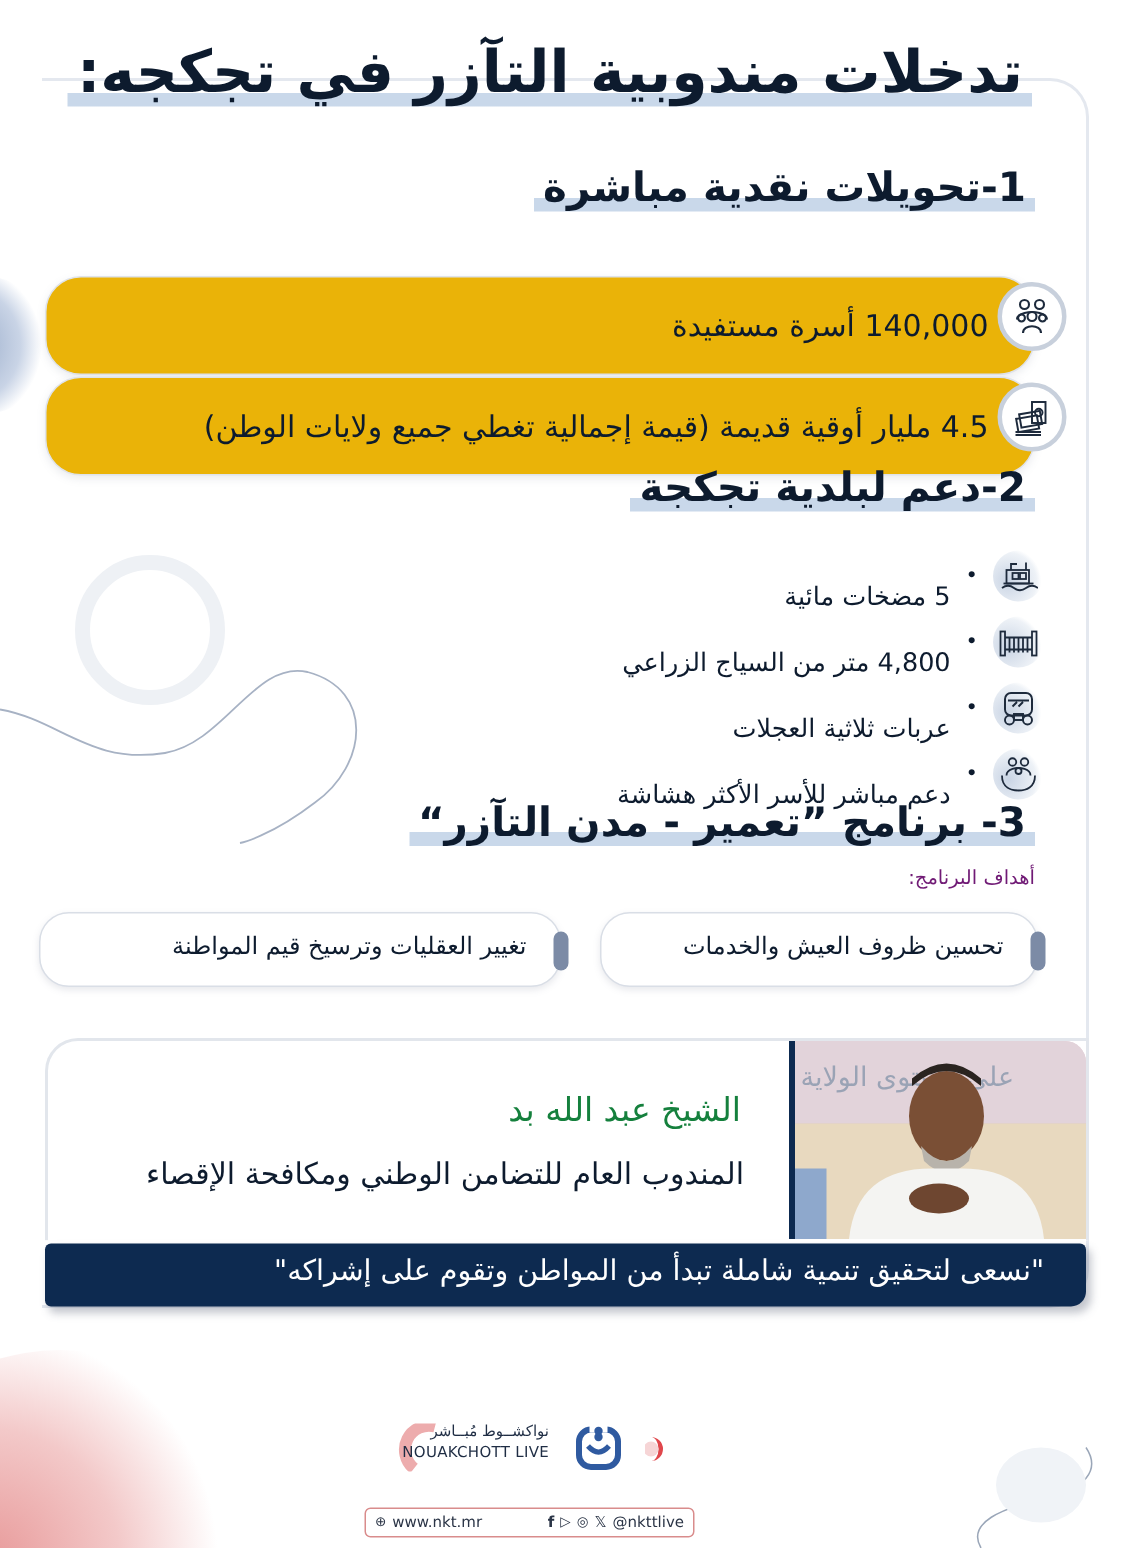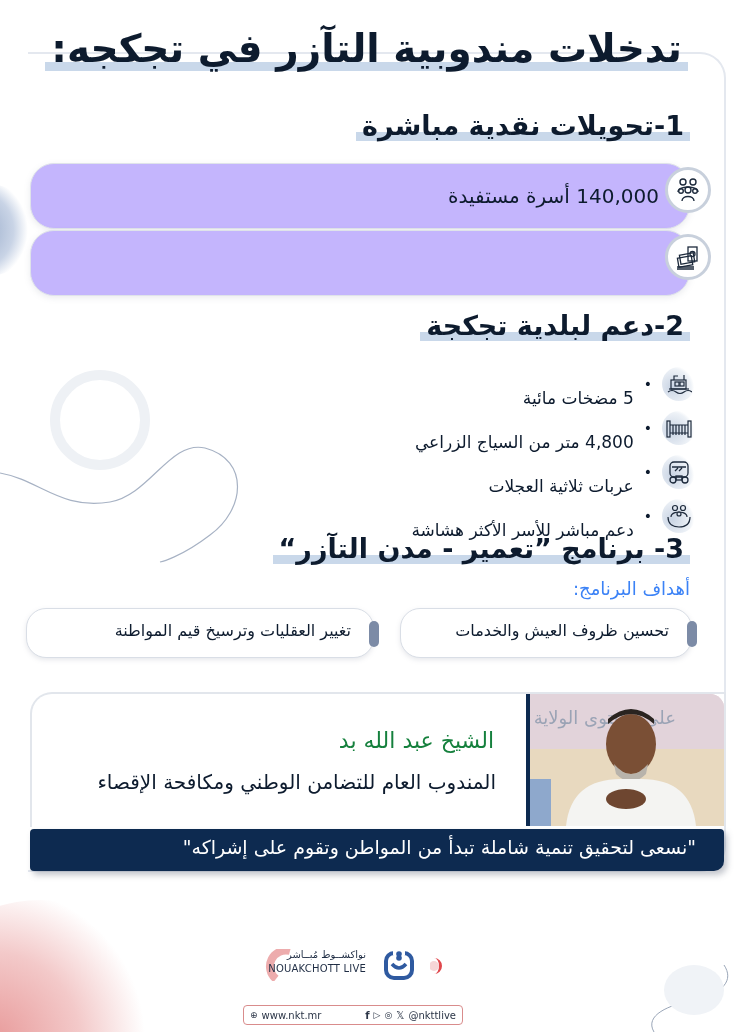--- a/index.html
+++ b/index.html
@@ -19,35 +19,35 @@
     border: 2px solid #e4e8ef; border-left: none; border-radius: 0 26px 26px 0; }
 
   
   .h-main { position: absolute; right: 66px; top: 28px; font-size: 39px; font-weight: bold; color: #0d1b2e;
     line-height: 1.1; }
   .h-main span, .h-sec span { background: linear-gradient(to top, #c9d8ea 0, #c9d8ea 9px, transparent 9px); padding: 0 6px; }
   .h-sec { position: absolute; right: 64px; font-size: 27px; color: #0d1b2e; line-height: 1.2; }
 
   
   .pill { position: absolute; left: 30px; height: 66px; border: 1.5px solid #dfe3ea; border-radius: 24px;
-    background: #c4b5fd; box-shadow: 0 2px 6px rgba(120,130,150,0.15); display: flex; align-items: center; }
+    background: #eab308; box-shadow: 0 2px 6px rgba(120,130,150,0.15); display: flex; align-items: center; margin-top: 21px; }
   .pill .txt { position: absolute; right: 30px; font-size: 20px; color: #0d1b2e; white-space: nowrap; }
   .pill .ic { position: absolute; right: -22px; top: 3px; width: 46px; height: 46px; border-radius: 50%;
     background: #fff; border: 3px solid #c8d0dc; display: flex; align-items: center; justify-content: center; }
 
   
   .blist { position: absolute; right: 58px; top: 362px; width: 420px; }
   .brow { display: flex; align-items: center; height: 44px; gap: 10px; }
   .brow .bic { width: 34px; height: 34px; display: flex; align-items: center; justify-content: center; border-radius: 50%;
     background: radial-gradient(circle at 30% 60%, #c9d4e4 0%, #eef2f7 60%, transparent 70%); }
   .brow .dot { font-size: 14px; color: #0d1b2e; }
   .brow .btxt { font-size: 17px; color: #0d1b2e; white-space: nowrap; margin-top: 28px; }
 
   
-  .goals-label { position: absolute; right: 64px; top: 578px; font-size: 18px; color: #3b82f6; }
+  .goals-label { position: absolute; right: 64px; top: 578px; font-size: 13px; color: #701a75; }
   .goal { position: absolute; top: 608px; height: 50px; border: 1.5px solid #d9dee6; border-radius: 20px;
     background: #fff; box-shadow: 0 2px 5px rgba(120,130,150,0.18); }
   .goal .txt { position: absolute; right: 22px; top: 12px; font-size: 16px; color: #0d1b2e; white-space: nowrap; }
   .goal .bar { position: absolute; right: -6px; top: 12px; width: 10px; height: 26px; border-radius: 5px;
     background: #7c8ba6; }
 
   
   .person-card { position: absolute; left: 30px; top: 692px; width: 696px; height: 135px;
     border: 2px solid #e2e6ec; border-radius: 22px 0 0 0; border-bottom: none; background: #fff; }
   .person-name { position: absolute; right: 260px; top: 728px; font-size: 22px; color: #15803d; }
@@ -97,20 +97,21 @@
       <path d="M4 16 C4 11 14 11 14 11"></path>
         <path d="M24 16 C24 11 14 11 14 11"></path>
       <path d="M8 25 C8 19 20 19 20 25"></path>
         <circle cx="7" cy="15" r="2.3"></circle>
         <circle cx="21" cy="15" r="2.3"></circle>
     </svg>
   </span>
 </div>
 
 <div class="pill" style="top:230px; width:660px;">
+  <span class="txt">4.5 مليار أوقية قديمة (قيمة إجمالية تغطي جميع ولايات الوطن)</span>
   <span class="ic">
     <svg width="28" height="28" viewBox="0 0 28 28" fill="none" stroke="#1d2a3c" stroke-width="1.3">
       <rect x="4" y="14" width="14" height="9" transform="rotate(-10 11 18)"></rect>
       <rect x="6" y="11" width="14" height="9" transform="rotate(-10 13 15)"></rect>
       <rect x="14" y="4" width="9" height="14"></rect>
         <circle cx="18.5" cy="11" r="2.5"></circle>
       <path d="M3 24 L20 24 M3 26 L20 26"></path>
     </svg>
   </span>
 </div>

